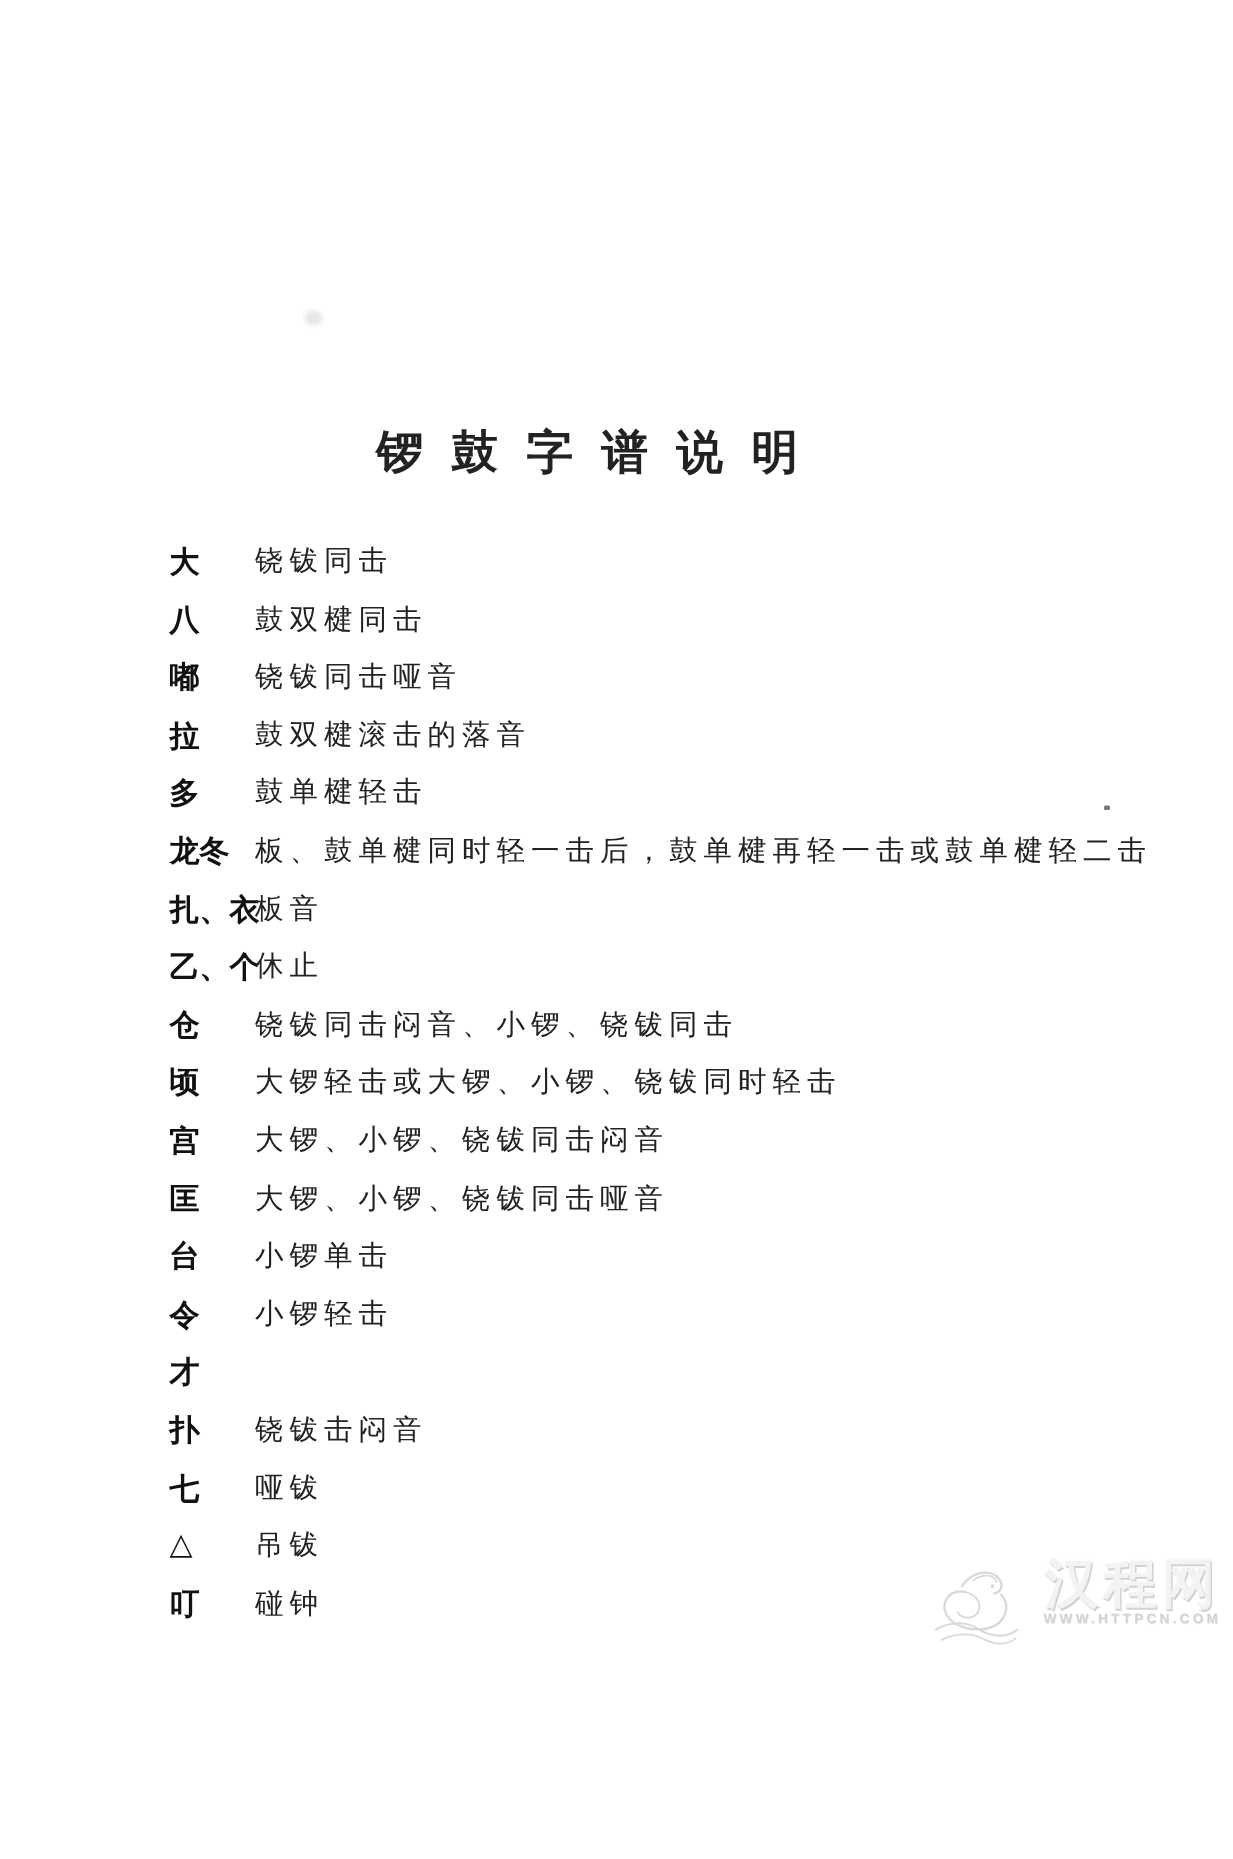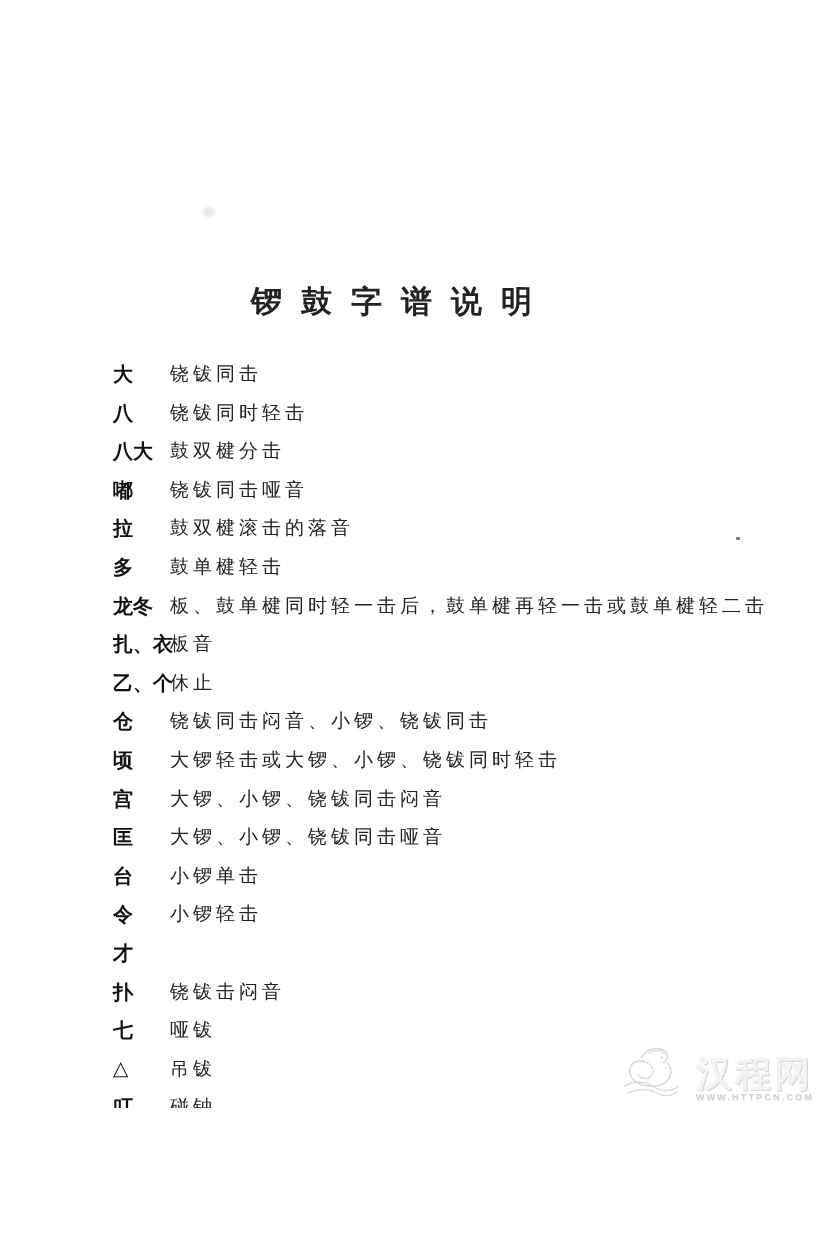--- a/index.html
+++ b/index.html
@@ -63,21 +63,21 @@
     font-style: italic;
     font-family: "DejaVu Serif", serif;
     color: #2a2a2a;
     letter-spacing: 1px;
   }
   .watermark {
     position: absolute;
     right: 8px;
     bottom: 6px;
     display: flex;
-    align-items: flex-end;
+    align-items: flex-start;
     gap: 14px;
     user-select: none;
   }
   .wm-logo {
     width: 62px;
     height: 64px;
     flex: 0 0 auto;
   }
   .wm-textcol {
     display: flex;
@@ -135,27 +135,23 @@
   <h1 class="title">锣鼓字谱说明</h1>
 
   <div class="entries" id="entries">
   <div class="entry-row">
     <span class="sym">大</span>
     <span class="desc">铙钹同击</span>
   </div>
 
   <div class="entry-row">
     <span class="sym">八</span>
-    <span class="desc">铙钹同时轻击</span>
-  </div>
-
-  <div class="entry-row">
-    <span class="sym">八大</span>
-    <span class="desc">鼓双楗分击</span>
-  </div>
+    <span class="desc">鼓双楗同击</span>
+  </div>
+
 
   <div class="entry-row">
     <span class="sym">嘟</span>
     <span class="desc">铙钹同击哑音</span>
   </div>
 
   <div class="entry-row">
     <span class="sym">拉</span>
     <span class="desc">鼓双楗滚击的落音</span>
   </div>

